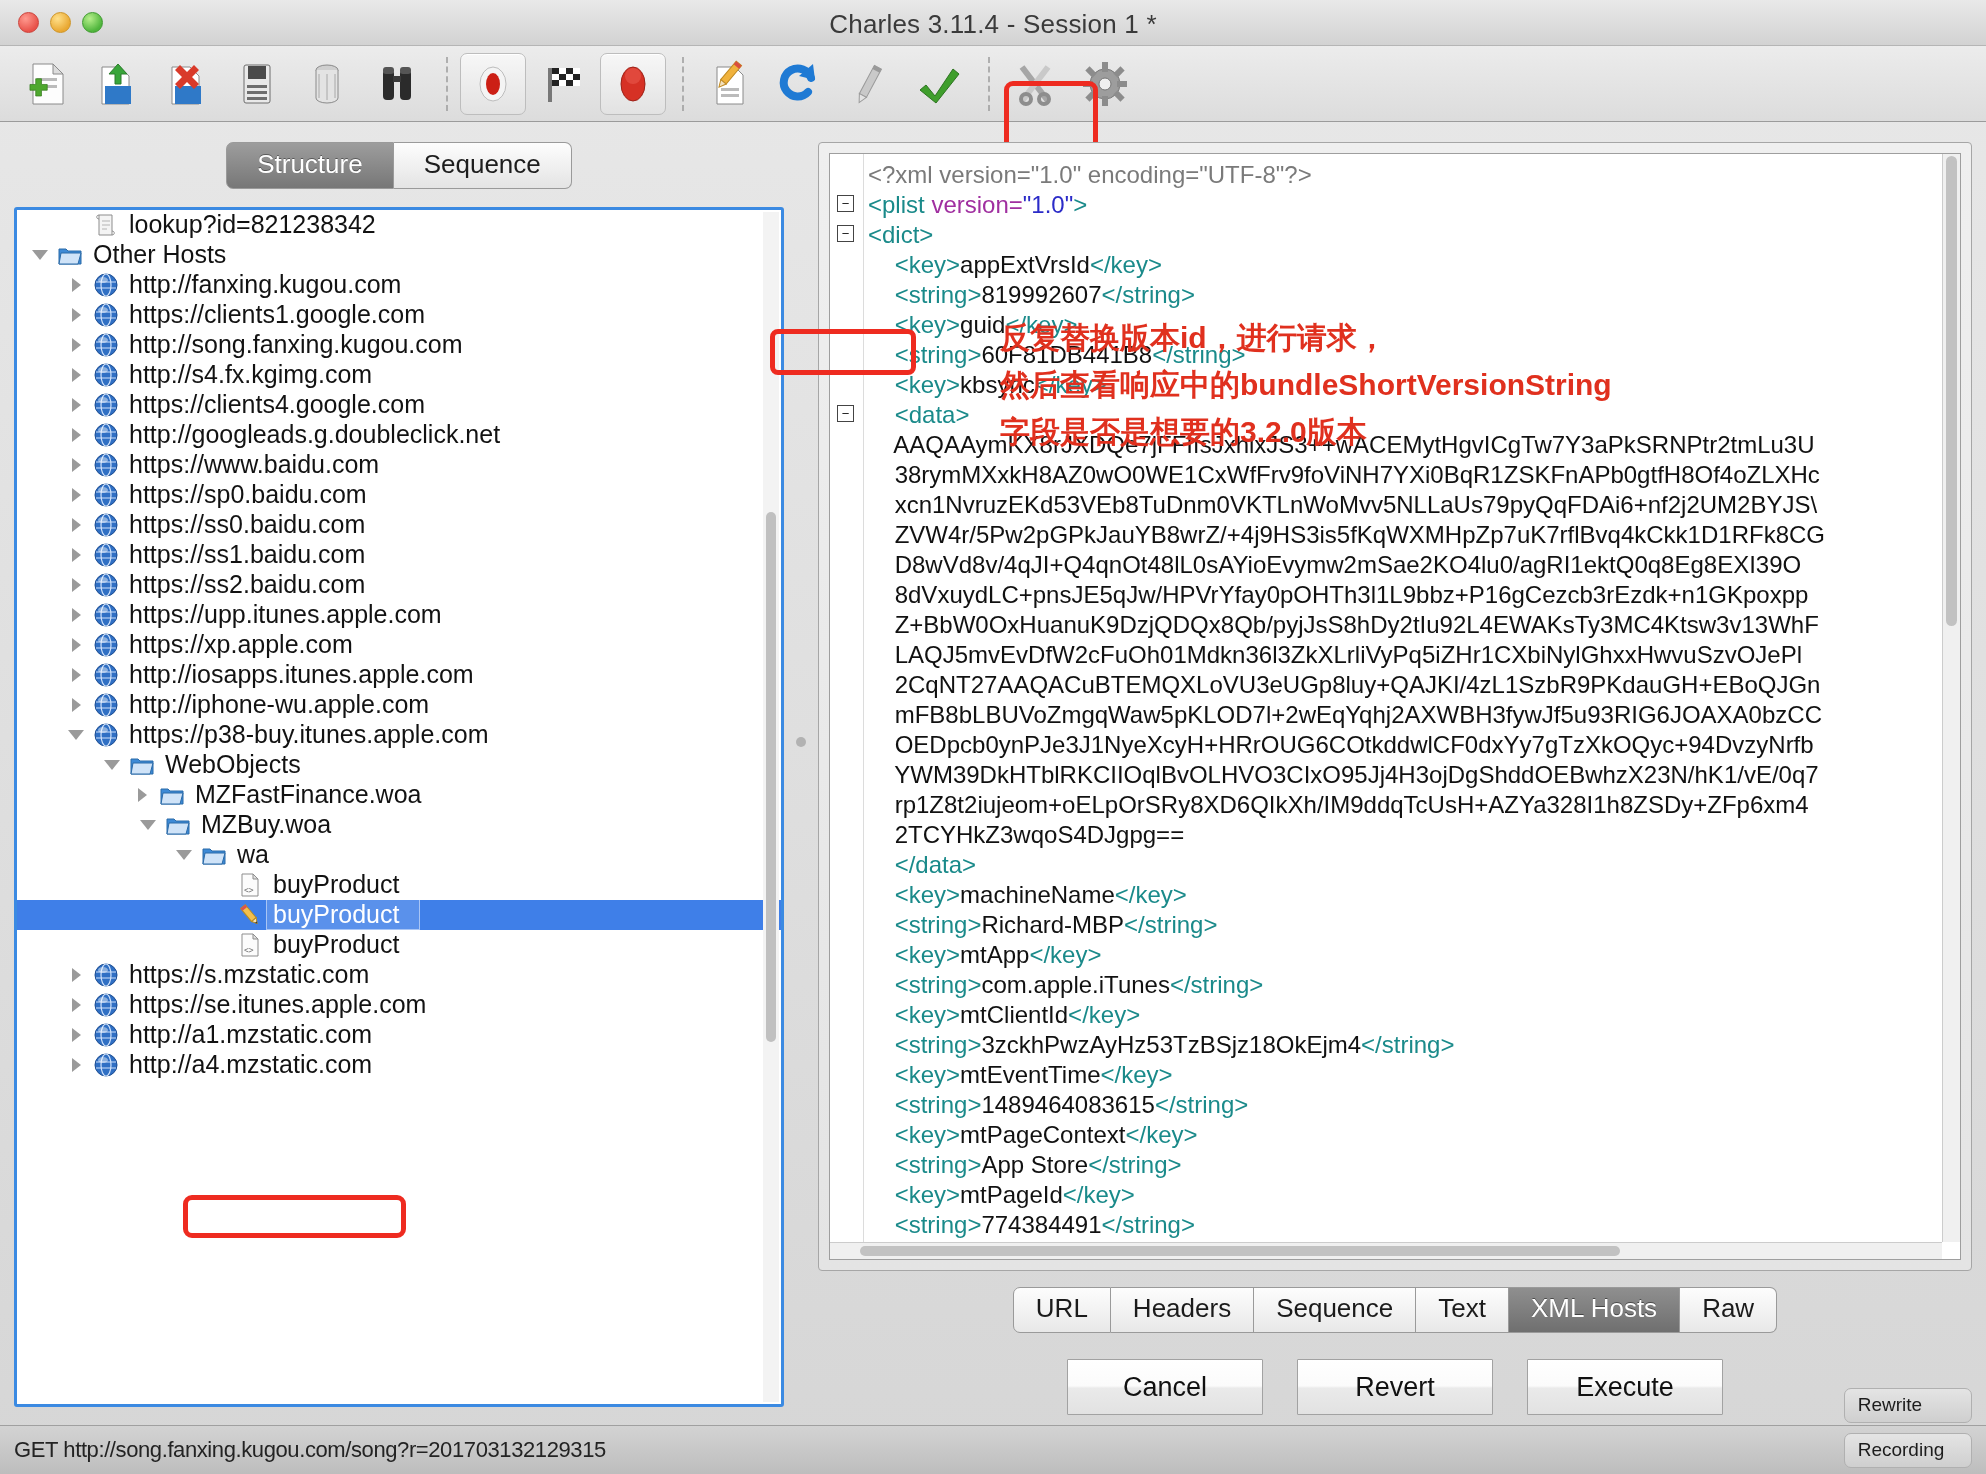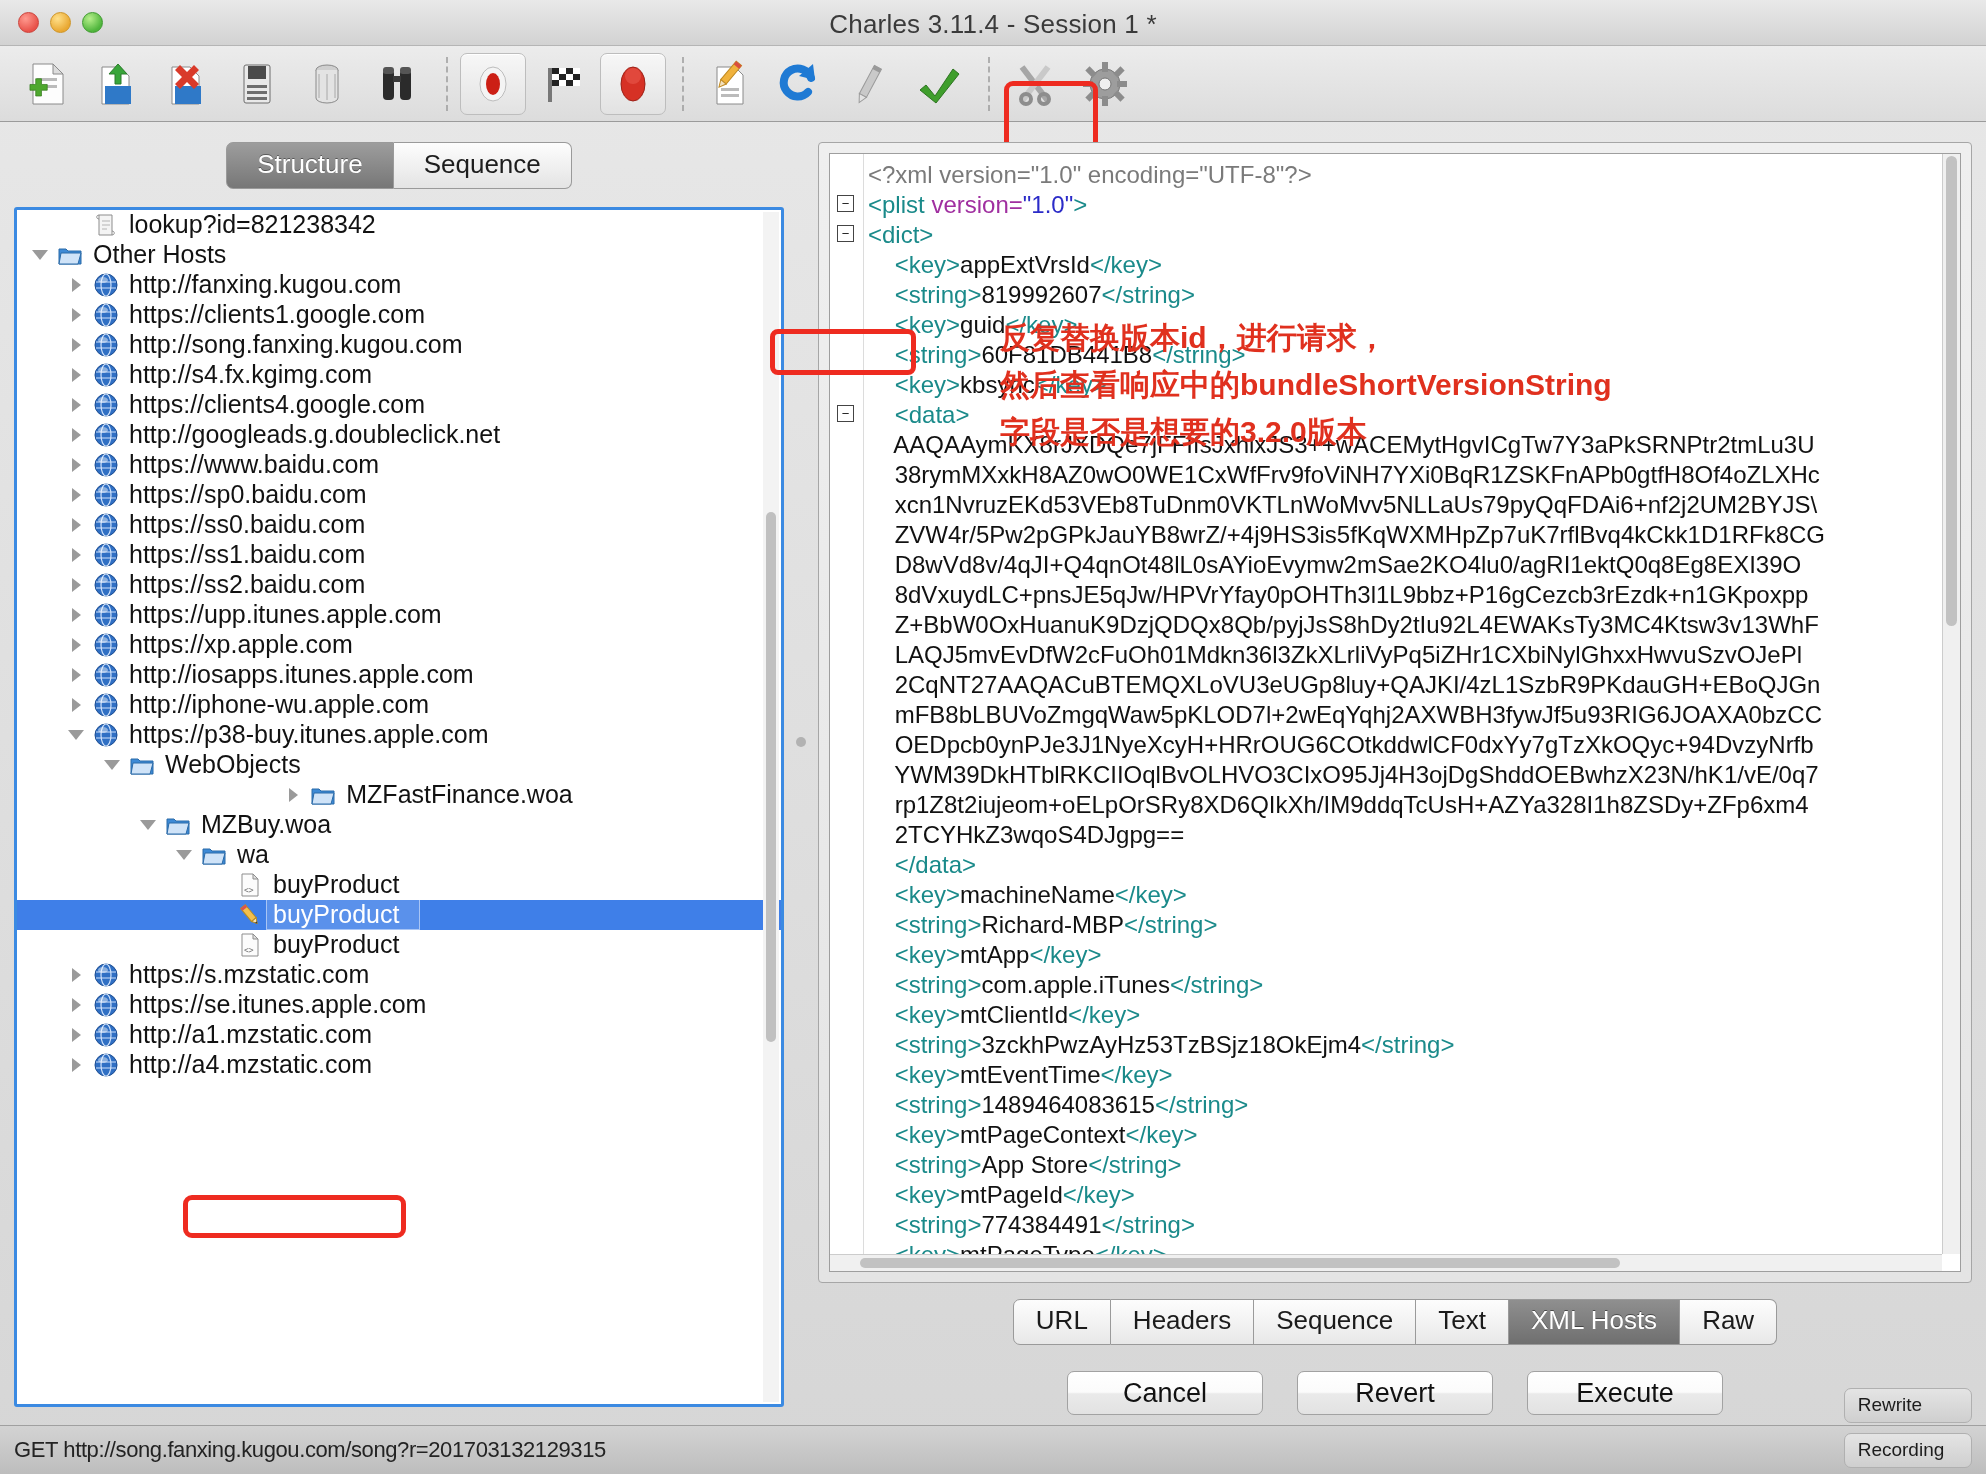--- a/index.html
+++ b/index.html
@@ -303,24 +303,24 @@
     background: linear-gradient(to bottom,#8f8f8f,#6f6f6f);
     color: #fff;
     text-shadow: 0 -1px 0 rgba(0,0,0,.45);
   }
   #action-row {
     display: flex; justify-content: center; gap: 34px;
     margin-top: 26px;
   }
   .abtn {
     font-size: 27px;
-    width: 196px; height: 44px;
+    width: 196px; height: 56px;
     display: flex; align-items: center; justify-content: center;
     border: 1px solid #a2a2a2;
-    border-radius: 7px;
+    border-radius: 1px;
     background: linear-gradient(to bottom,#ffffff 0%, #fbfbfb 48%, #eaeaea 52%, #e2e2e2 100%);
     color: #111;
   }
 
   
   #statusbar {
     flex: 0 0 49px;
     height: 49px;
     background: linear-gradient(to bottom,#d3d3d3,#bdbdbd);
     border-top: 1px solid #a0a0a0;
@@ -782,21 +782,21 @@
                 <span class="tw open"></span>
               </span>
               <span class="ico">
                 <svg width="26" height="26" viewBox="0 0 26 26">
                   <path d="M2 7 h7 l2 2 h13 v13 H2 Z" fill="#3d8ad6" stroke="#2a6aa8"></path>
                   <path d="M4 11 h20 l-3 11 H2 Z" fill="#cfe3f8" stroke="#2a6aa8"></path>
                 </svg>
               </span>
               <span class="lbl">WebObjects</span>
             </div>
-            <div class="row" style="padding-left: 61px; justify-content: center;">
+            <div class="row" style="padding-left: 112px;">
               <span class="twisty">
                 <span class="tw"></span>
               </span>
               <span class="ico">
                 <svg width="26" height="26" viewBox="0 0 26 26">
                   <path d="M2 7 h7 l2 2 h13 v13 H2 Z" fill="#3d8ad6" stroke="#2a6aa8"></path>
                   <path d="M4 11 h20 l-3 11 H2 Z" fill="#cfe3f8" stroke="#2a6aa8"></path>
                 </svg>
               </span>
               <span class="lbl">MZFastFinance.woa</span>

